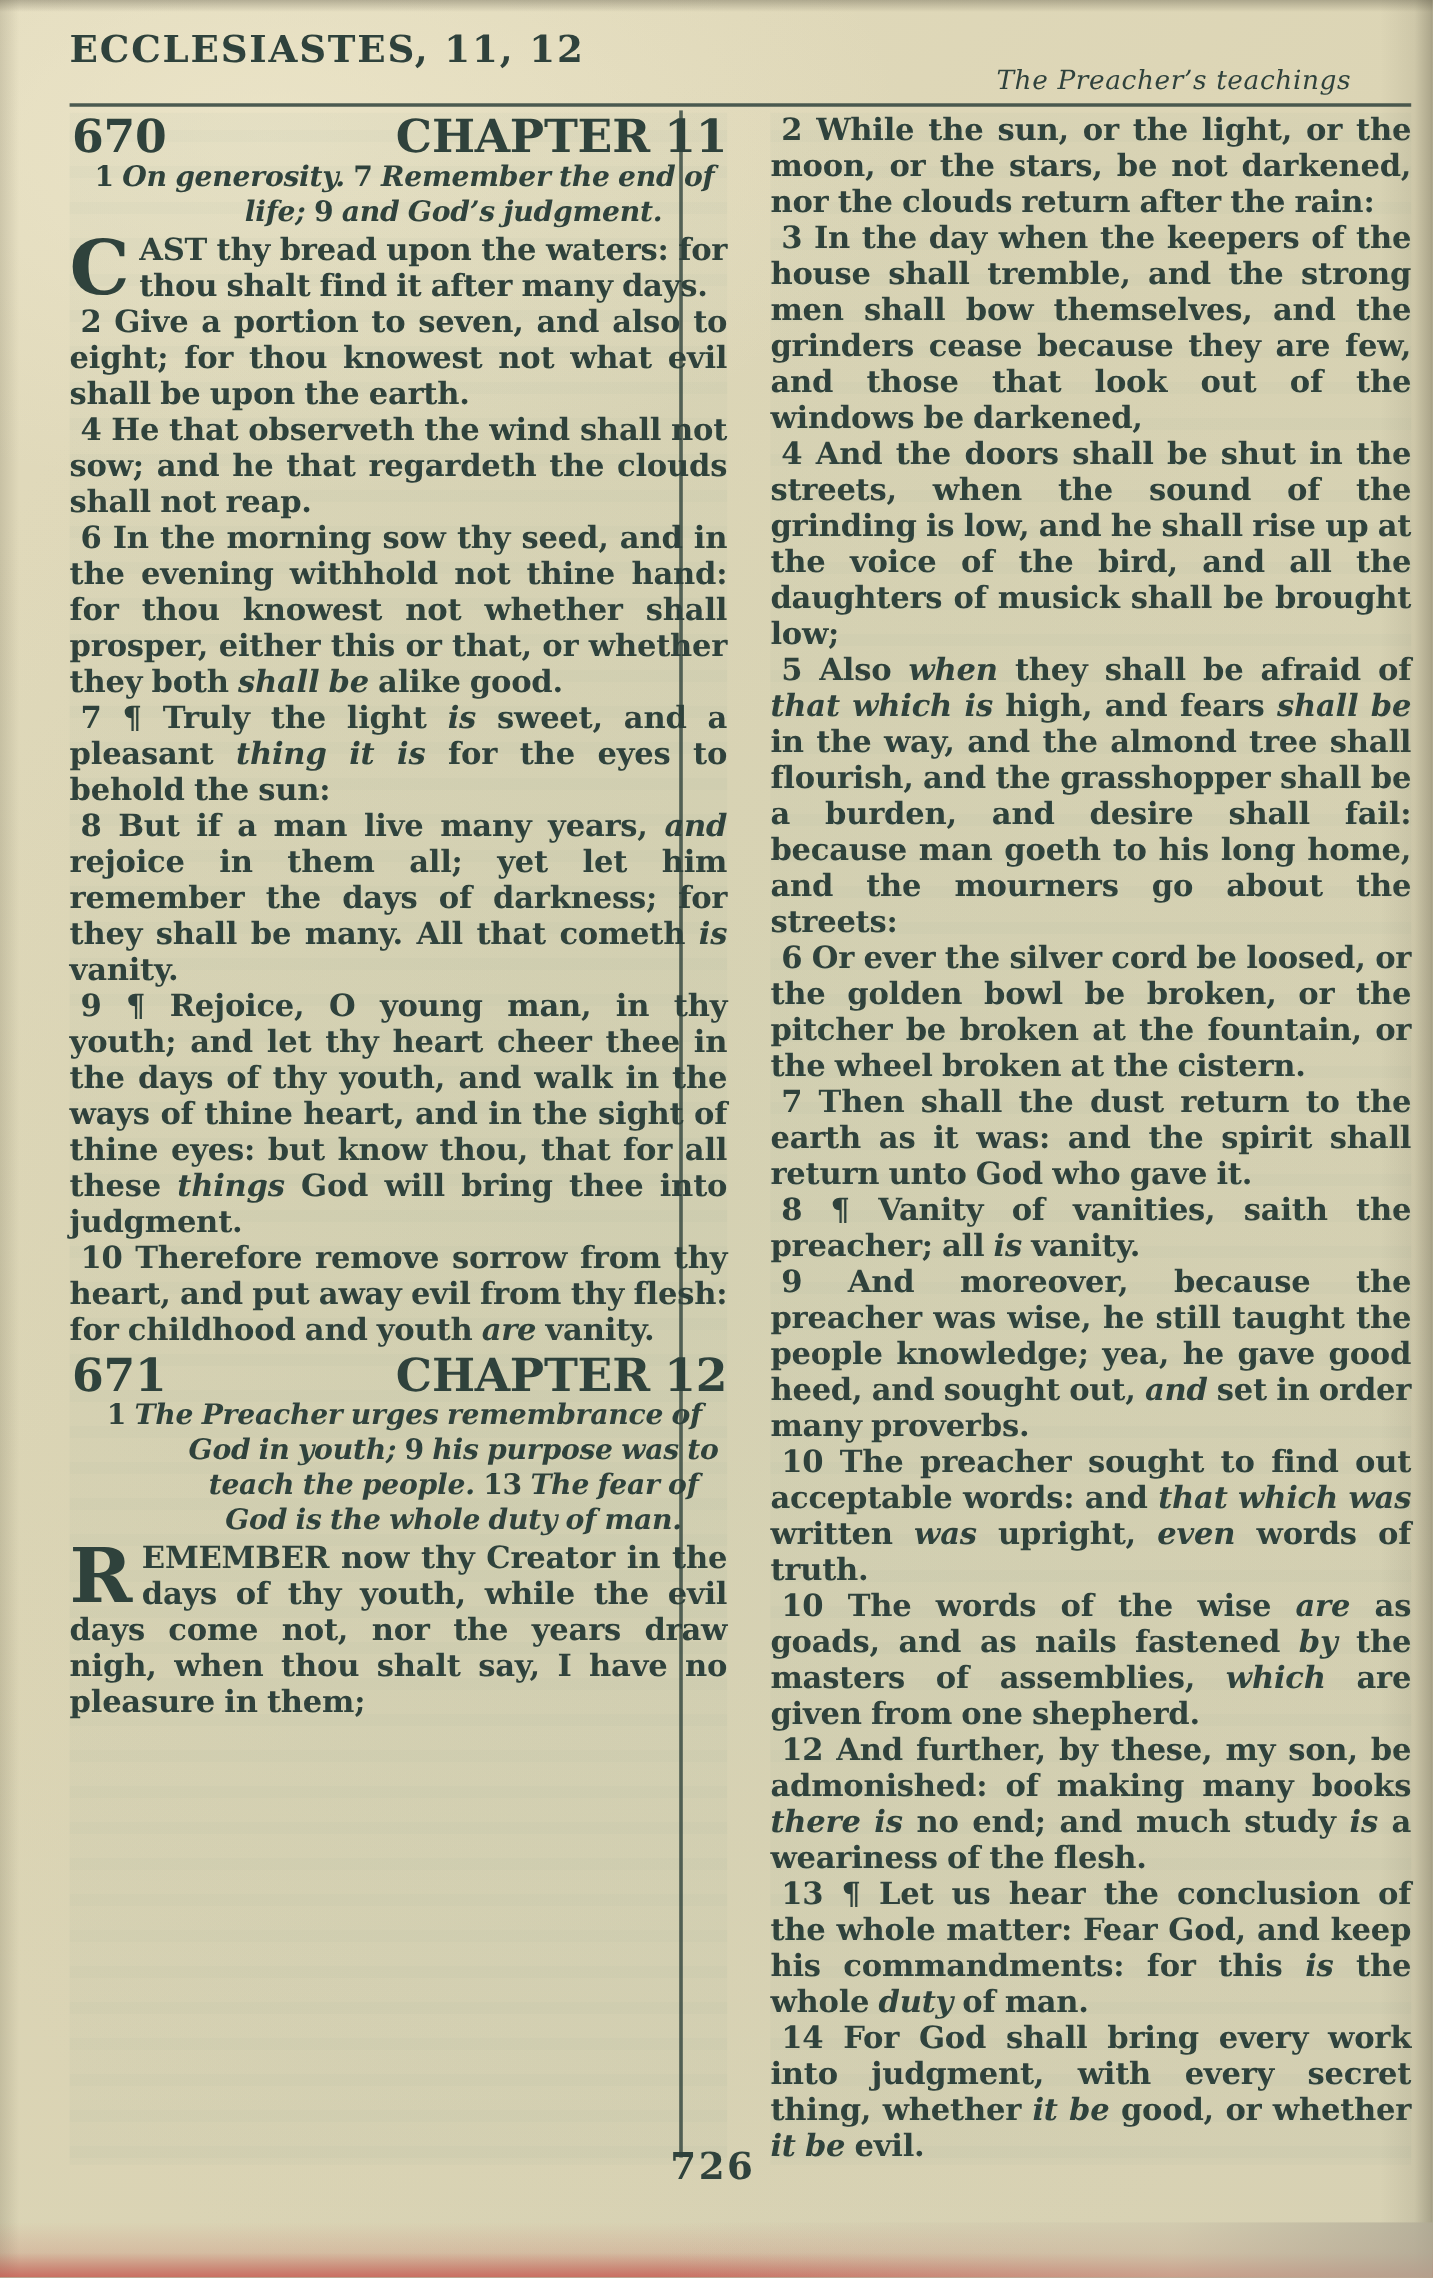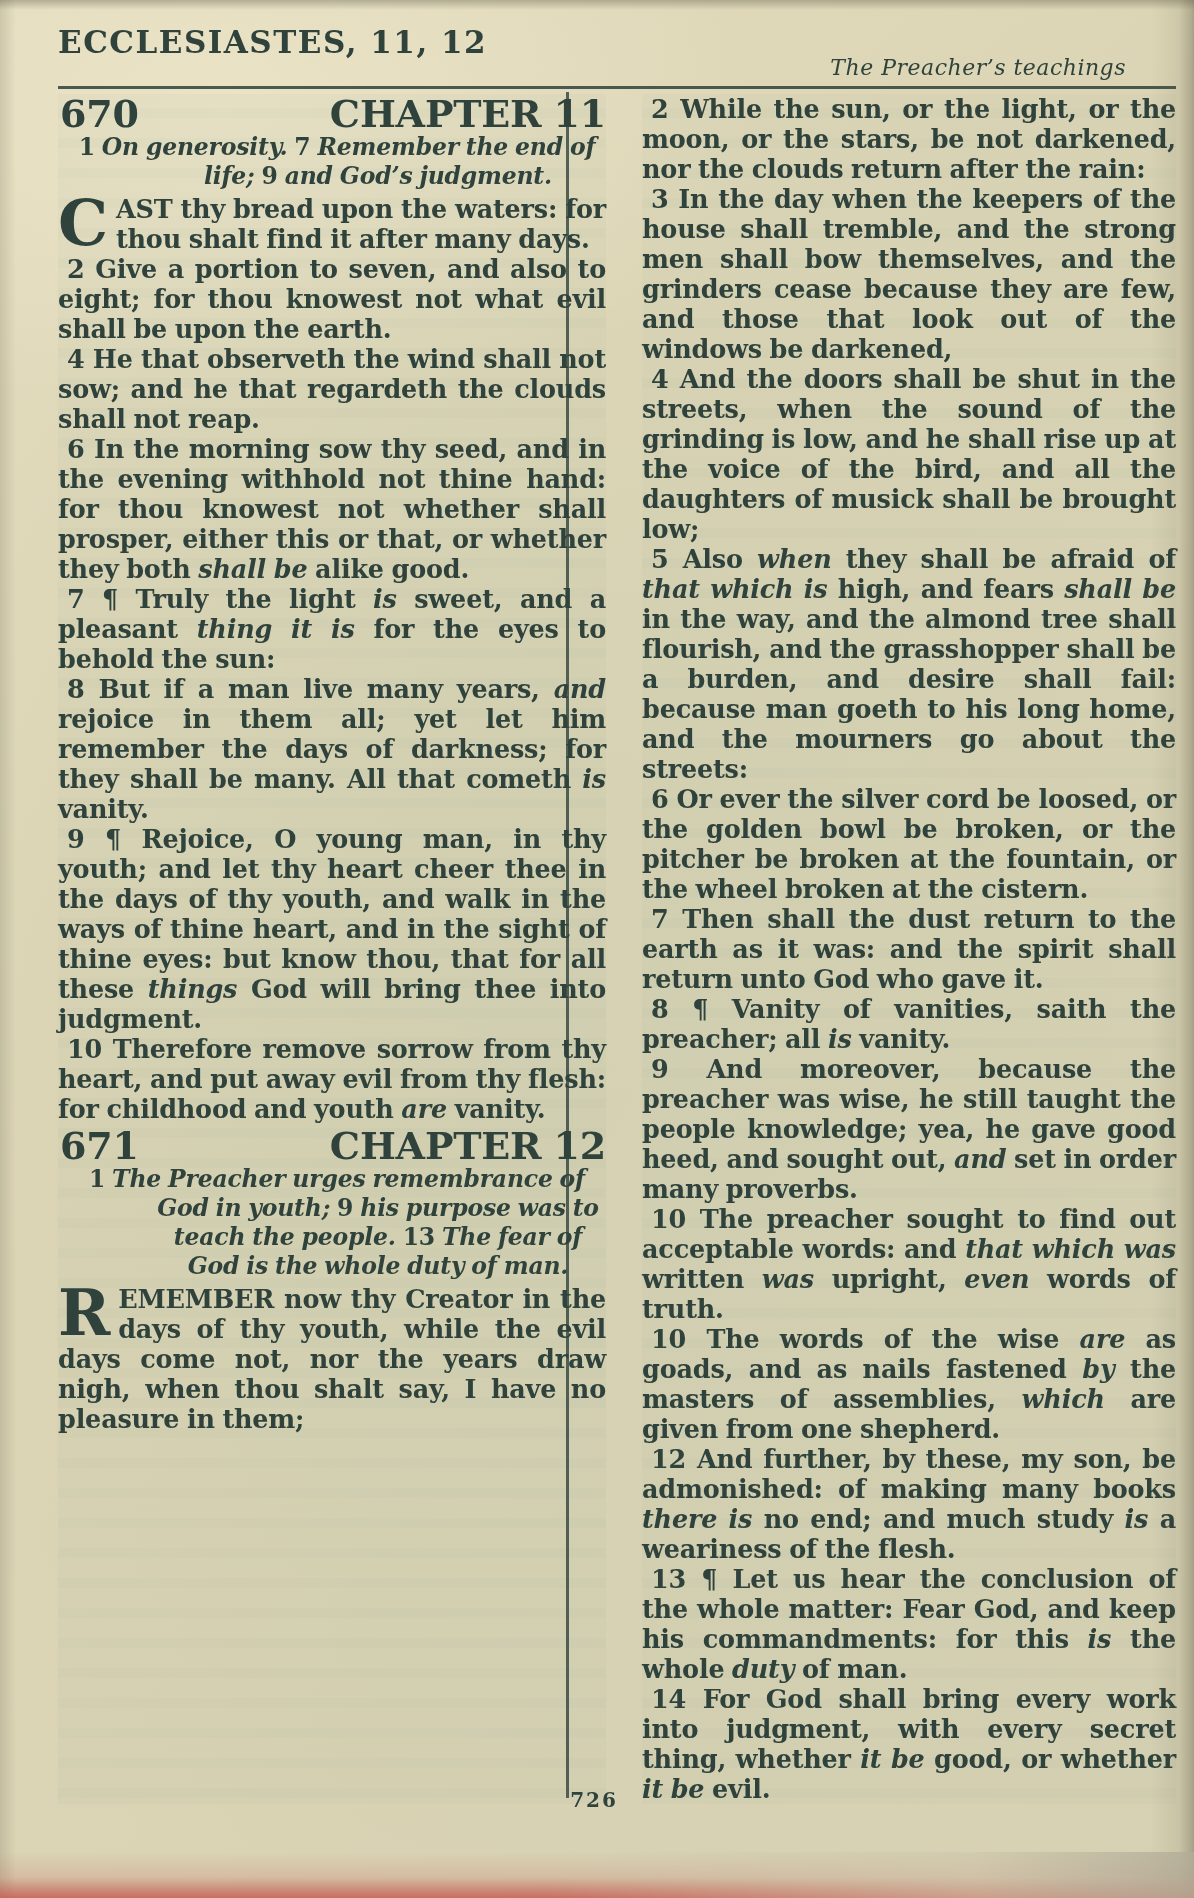--- a/index.html
+++ b/index.html
@@ -35,21 +35,21 @@
   .chap-ref{position:absolute;left:2px;top:0;}
   .summary{font-style:italic;font-weight:600;font-size:23.5px;line-height:29px;margin:1px 0 3px 0;
            padding-left:92px;text-indent:-82px;text-align:center;}
   .summary i{font-style:normal;}
   .verse{margin:0;text-indent:9px;}
   .verse i{font-style:italic;}
   .drop-verse{text-indent:0;}
   .dropcap{float:left;font-weight:bold;font-size:63px;line-height:50px;margin:4px 8px 0 0;}
   .pilcrow{font-weight:bold;}
   .ch12{margin-top:4px;}
-  .pageno{position:absolute;top:1788px;left:0;right:46px;text-align:center;font-weight:bold;font-size:20px;letter-spacing:2px;}
+  .pageno{position:absolute;top:1788px;left:0;right:46px;text-align:center;font-weight:bold;font-size:31px;letter-spacing:2px;}
   
   .edge-top{position:absolute;top:0;left:0;right:0;height:10px;pointer-events:none;
     background:linear-gradient(to bottom, rgba(62,58,44,0.30), rgba(62,58,44,0));}
   .edge-left{position:absolute;top:0;left:0;width:16px;height:100%;pointer-events:none;
     background:linear-gradient(to right, rgba(90,85,64,0.18), rgba(90,85,64,0));}
   .edge-right{position:absolute;top:0;right:0;width:72px;height:100%;pointer-events:none;
     background:linear-gradient(to right,
       rgba(80,76,58,0) 0%, rgba(80,76,58,0.10) 40%, rgba(80,76,58,0.32) 58%,
       rgba(96,92,76,0.62) 67%, rgba(150,145,128,0.92) 74%, rgba(188,182,166,0.95) 82%,
       rgba(168,162,146,0.95) 92%, rgba(186,180,166,0.95) 100%);}

